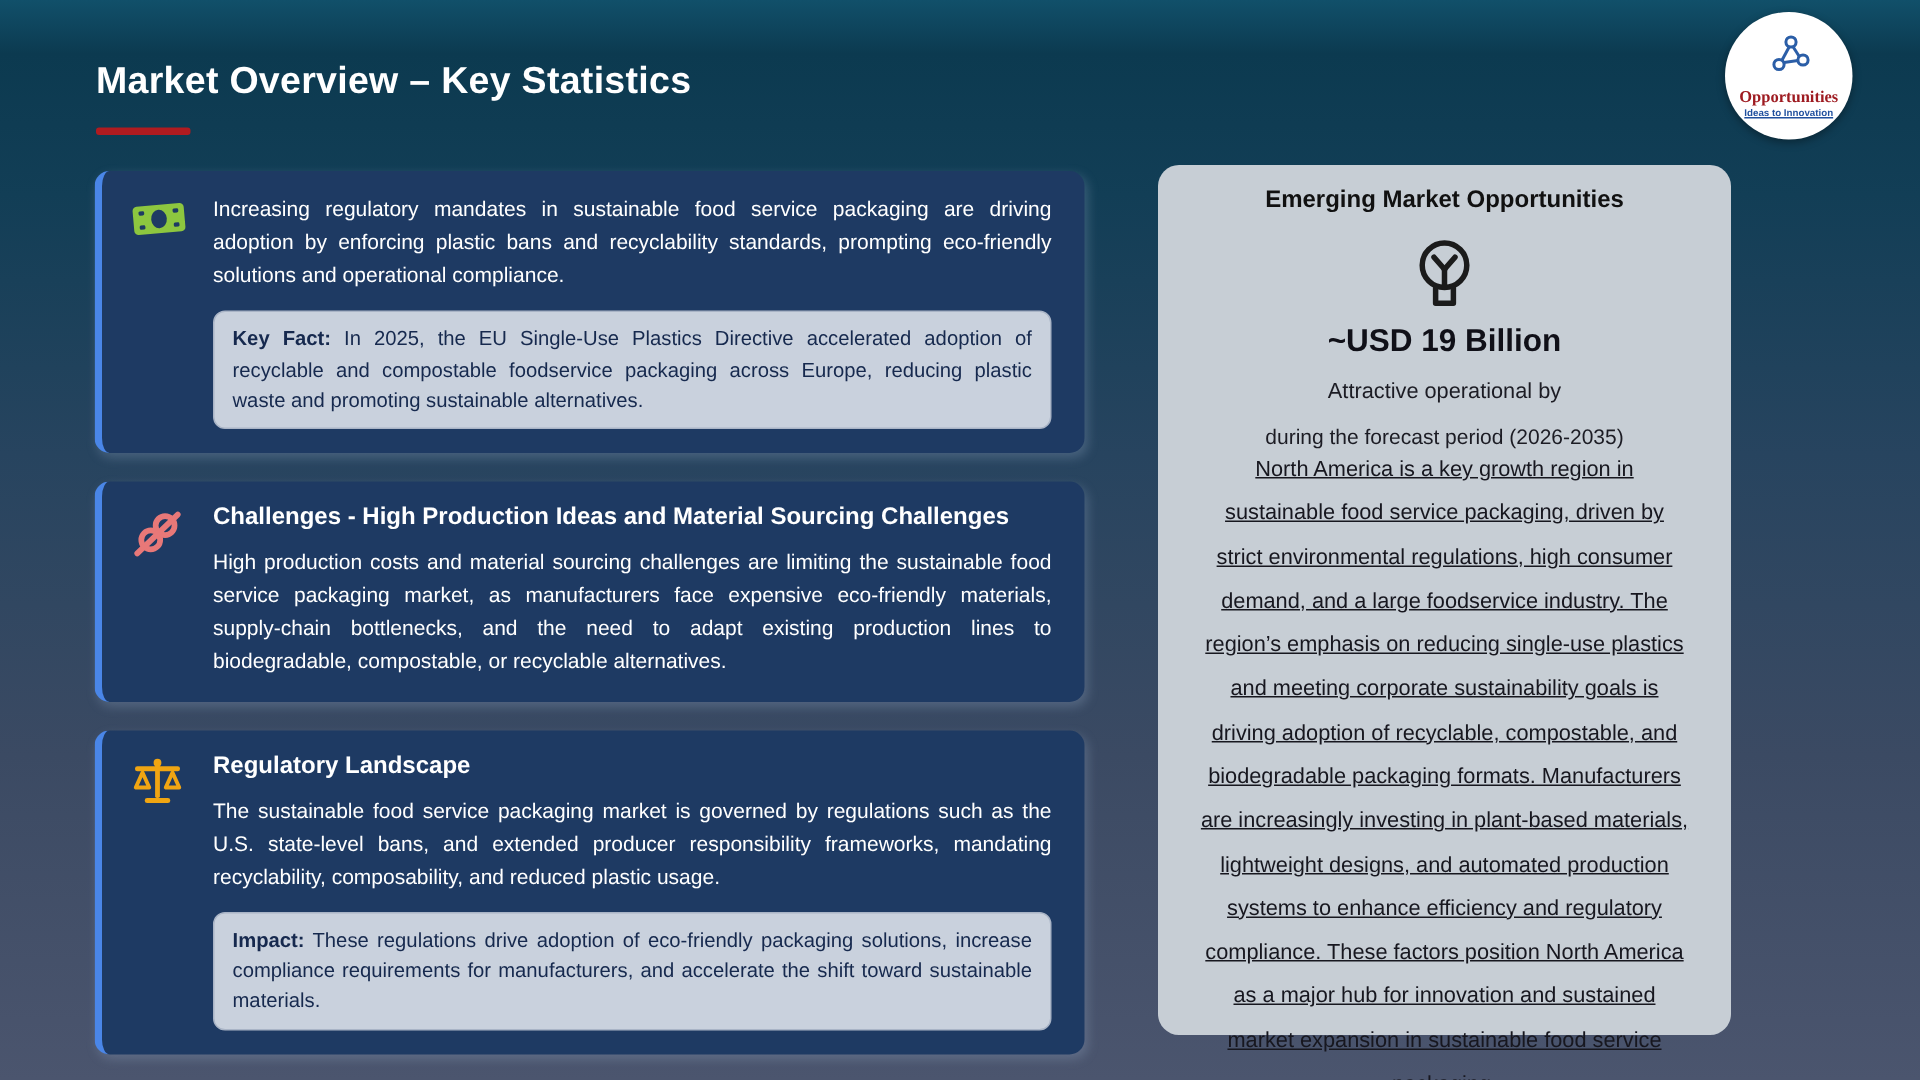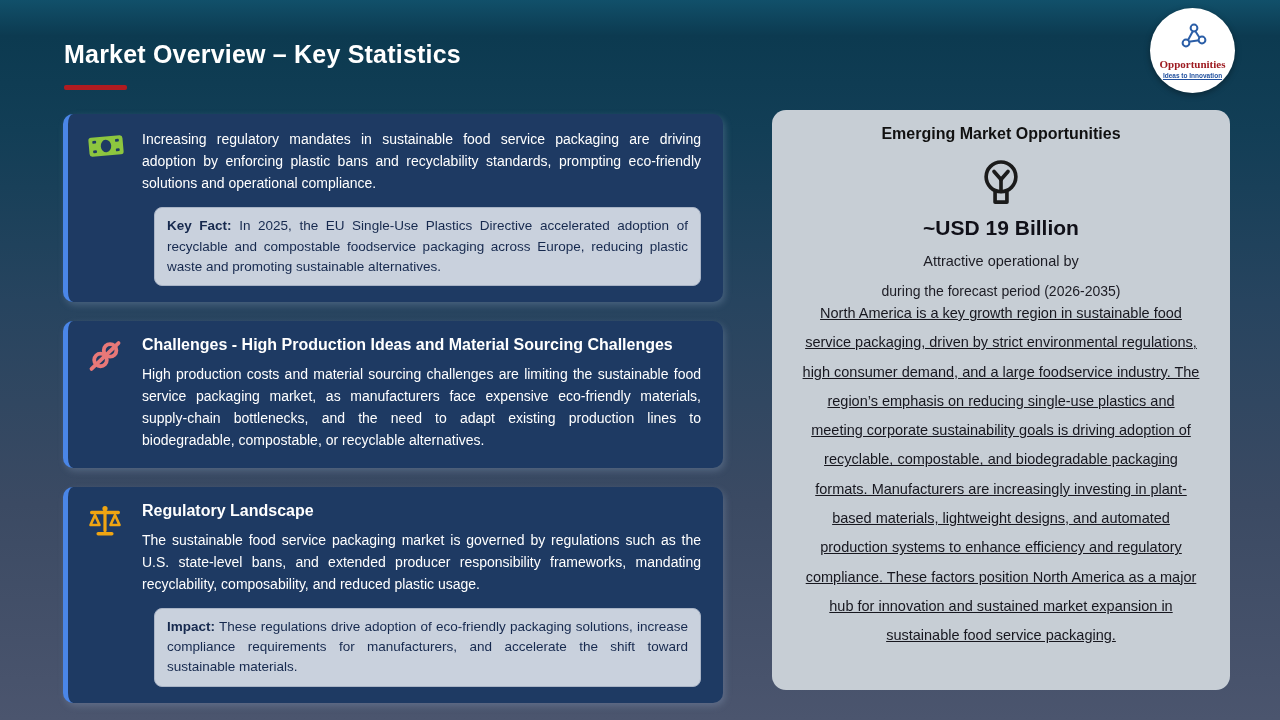--- a/index.html
+++ b/index.html
@@ -24,26 +24,26 @@
     background:#1e3a63; border-left:5px solid #4a86e8; border-radius:10px;
     padding:14px 22px 16px 19px; display:flex; color:#ffffff; box-sizing:border-box;
     box-shadow:2px 3px 7px rgba(150,170,200,0.30);
   }
   .card-icon-col { width:38px; margin-right:17px; flex-shrink:0; padding-top:3px; }
   .card-content { flex:1; min-width:0; }
   .card-title { font-size:16px; font-weight:bold; margin:1px 0 9px 0; }
   .card-body { font-size:14px; line-height:1.58; text-align:justify; }
   .callout {
     margin-top:13px; background:#c9d1dd; color:#16294e; border-radius:8px;
-    border:1px solid #a9b4c6; padding:8px 12px; font-size:13.5px; line-height:1.5; text-align:justify;margin-left:12px;
+    border:1px solid #a9b4c6; padding:8px 12px; font-size:13.5px; line-height:1.5; text-align:justify;
   }
   .callout strong { font-weight:bold; }
   
   .opportunity {
-    position:absolute; left:772px; top:110px; width:458px; height:580px; box-sizing:border-box;
+    position:absolute; left:772px; top:110px; width:382px; height:580px; box-sizing:border-box;
     background:#c7ced5; border-radius:14px; padding:15px 28px; text-align:center; color:#15151c;
   }
   .op-title { font-size:16px; font-weight:bold; color:#111111; }
   .op-bulb { margin:15px auto 2px auto; display:block; }
   .op-value { font-size:21px; font-weight:bold; color:#101018; }
   .op-sub { font-size:14.5px; margin-top:13px; color:#1c1c24; }
   .op-region { font-size:19px; font-weight:bold; margin-top:13px; color:#101018; }
   .op-period { font-size:14px; margin-top:14px; color:#1c1c24; }
   .op-paragraph { font-size:14.5px; line-height:2.02; color:#17171f;text-decoration:underline; }
 </style>

